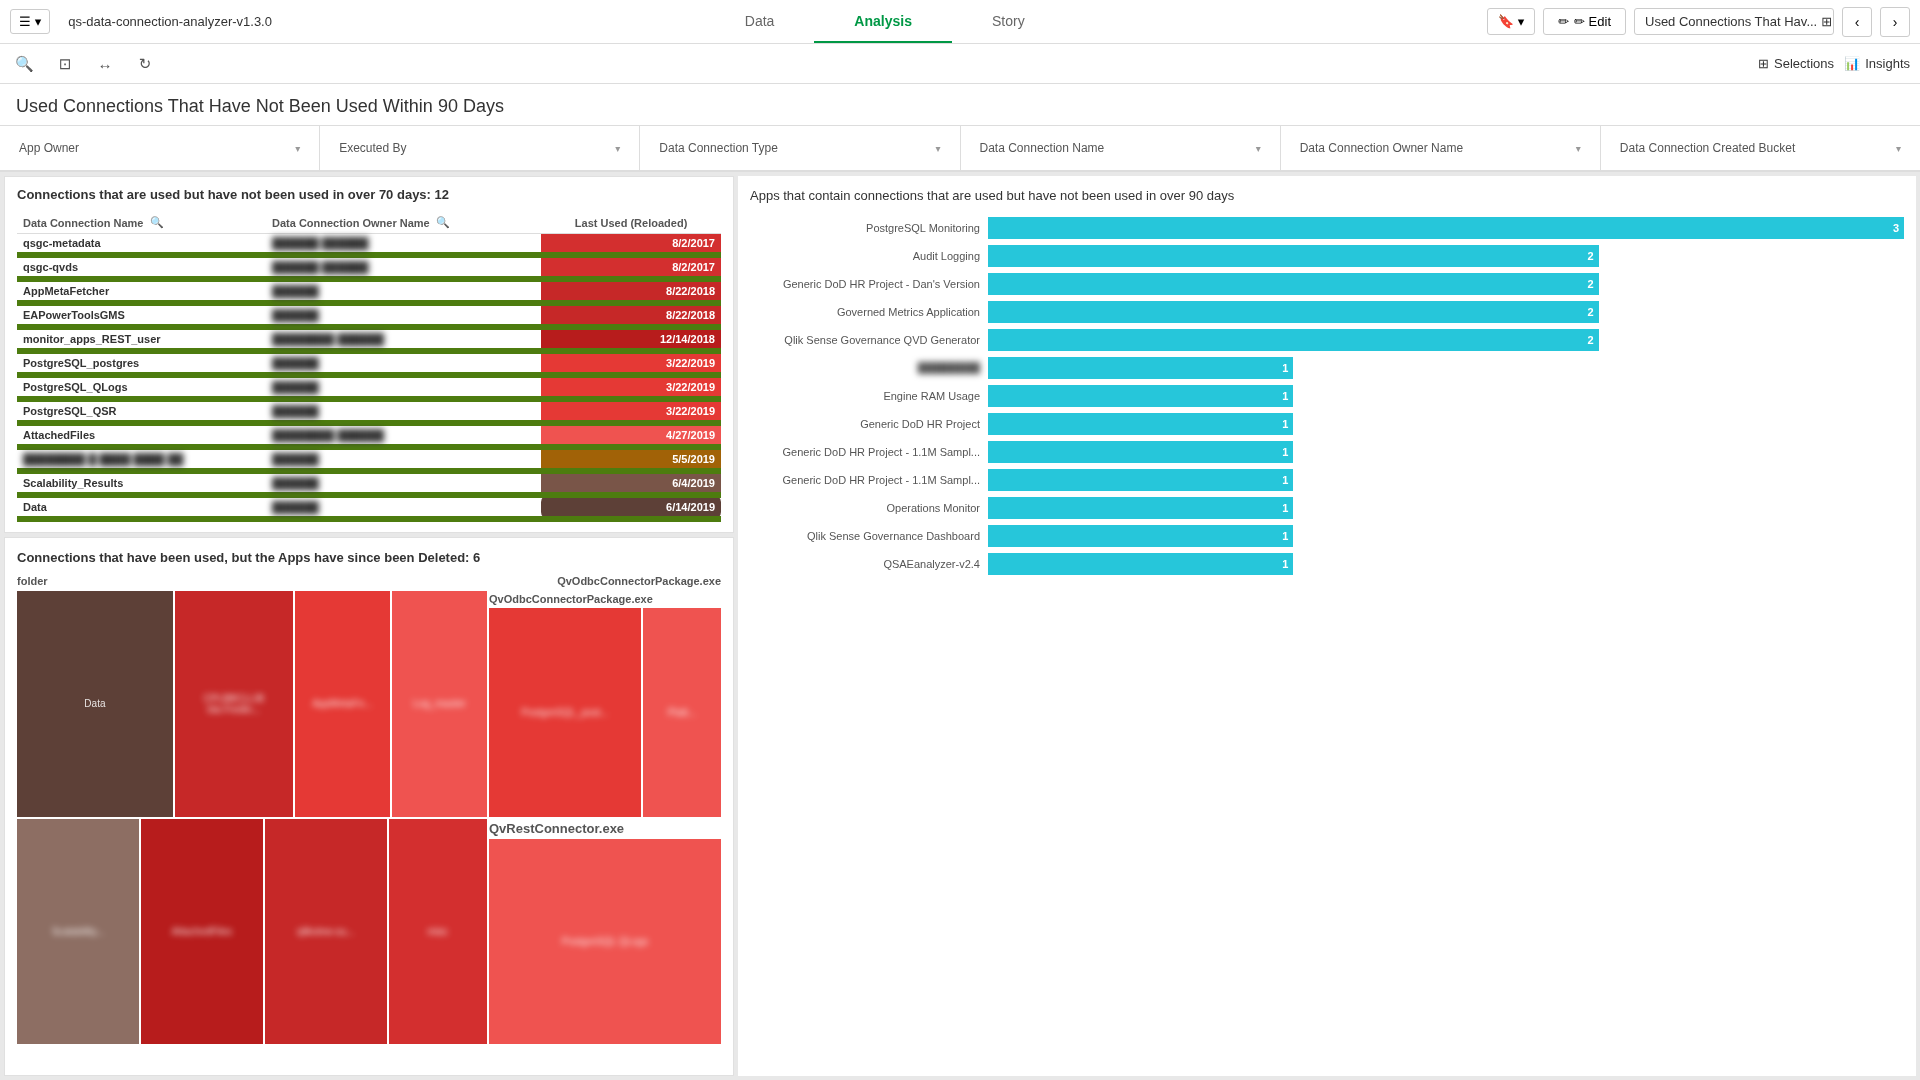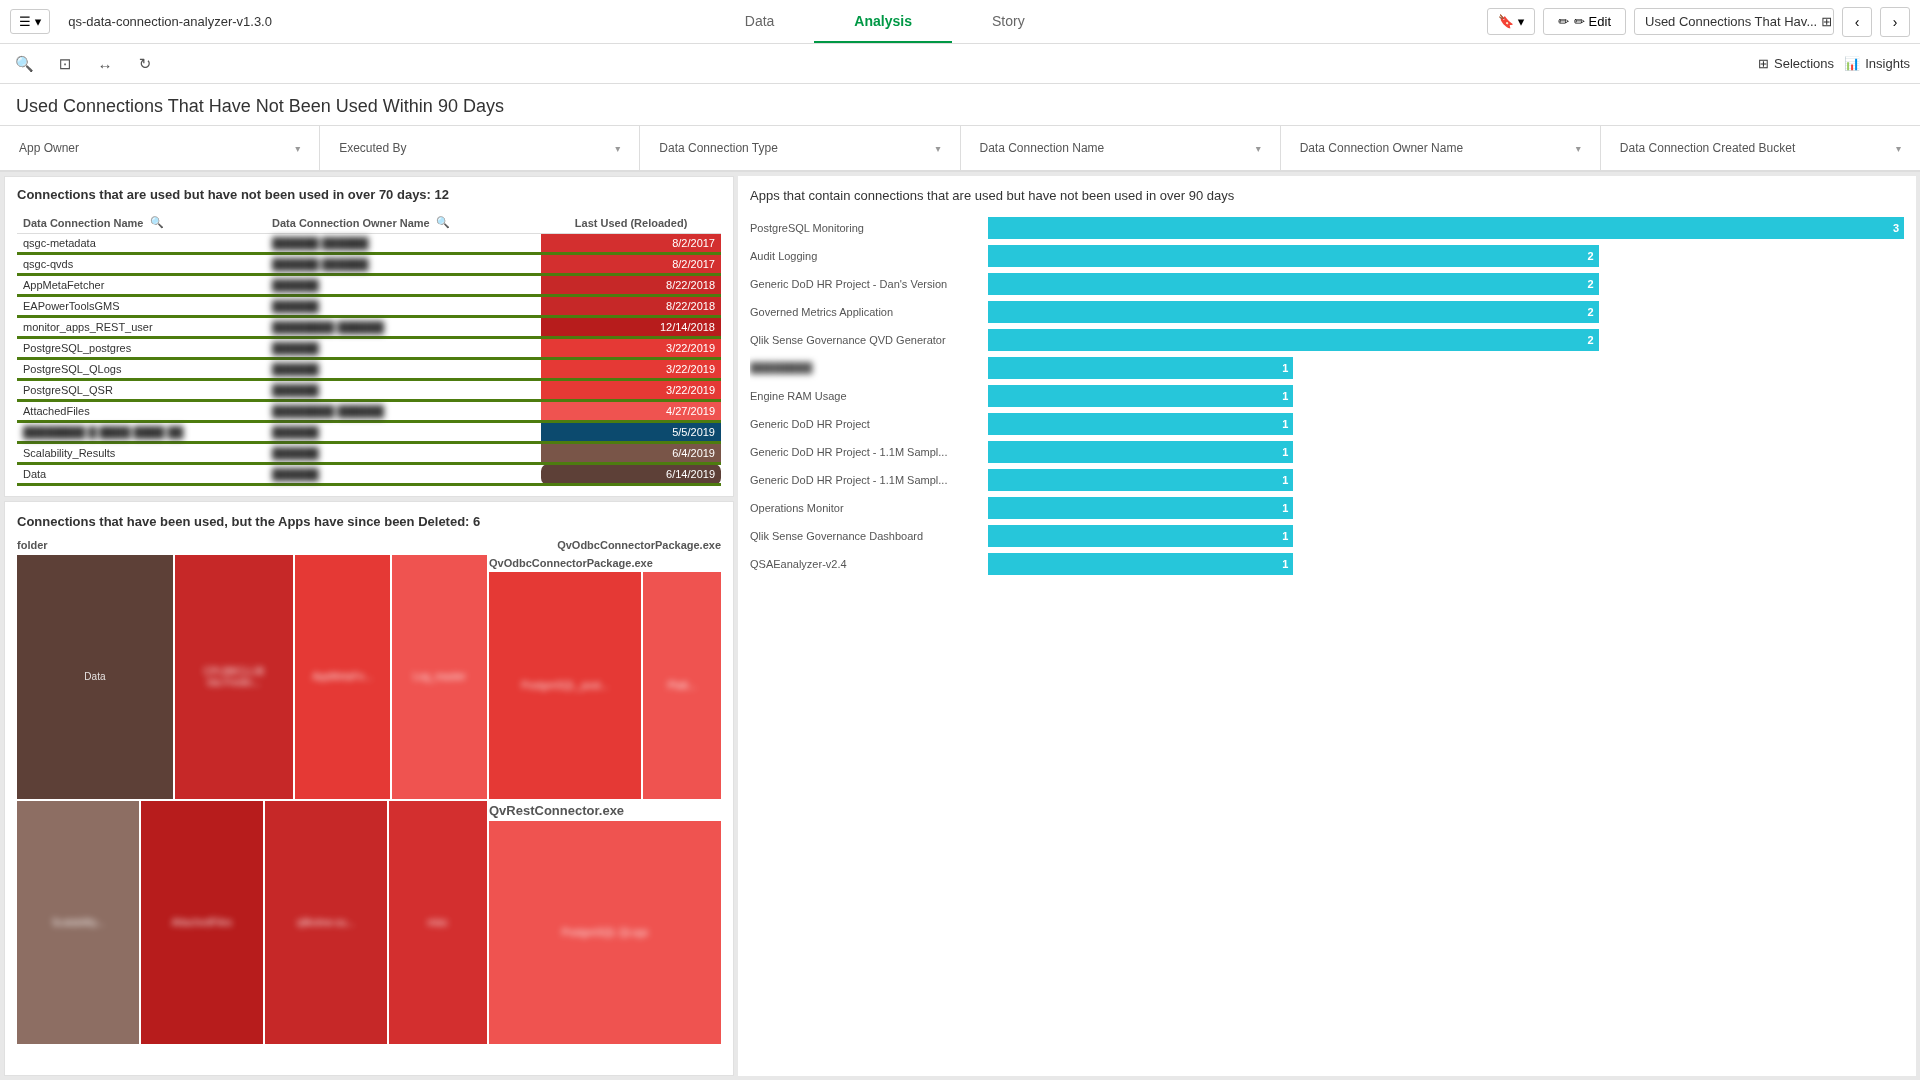--- a/index.html
+++ b/index.html
@@ -67,32 +67,32 @@
     
     .chart-panel {
       background: #fff; padding: 12px;
       border: 1px solid #e0e0e0;
     }
     .chart-panel-title { font-size: 13px; font-weight: 600; color: #333; margin-bottom: 10px; }
 
     
     .data-table { width: 100%; border-collapse: collapse; font-size: 11px; }
     .data-table th { text-align: left; padding: 4px 6px; font-weight: 600; color: #555; border-bottom: 1px solid #ddd; }
-    .data-table td { padding: 3px 6px; border-bottom: 3px solid #4d7c0f; }
+    .data-table td { padding: 3px 6px; border-bottom: 6px solid #4d7c0f; font-weight: bold; }
     .search-icon-inline { font-size: 11px; color: #888; margin-left: 4px; }
 
     .col-header { display: flex; align-items: center; gap: 3px; }
 
     
     .last-used-cell { text-align: right; padding: 3px 6px; font-size: 11px; color: #fff; font-weight: 500; }
 
     
     .bar-chart { display: flex; flex-direction: column; gap: 6px; overflow-y: auto; max-height: calc(100% - 30px); }
     .bar-row { display: flex; align-items: center; gap: 8px; }
-    .bar-label { text-align: left; width: 230px; font-size: 11px; color: #555; flex-shrink: 0; white-space: nowrap; overflow: hidden; text-overflow: ellipsis; }
+    .bar-label { text-align: right; width: 230px; font-size: 11px; color: #555; flex-shrink: 0; white-space: nowrap; overflow: hidden; text-overflow: ellipsis; }
     .bar-container { flex: 1; height: 22px; background: transparent; position: relative; }
     .bar-fill { height: 100%; background: #00bcd4; display: flex; align-items: center; justify-content: flex-end; padding-right: 5px; }
     .bar-value { font-size: 11px; color: #fff; font-weight: 600; }
     .tm-cell { display: flex; align-items: center; justify-content: center; font-size: 10px; color: rgba(255,255,255,0.85); font-weight: 500; cursor: pointer; flex-direction: column; text-align: center; padding: 2px; overflow: hidden; }
 
     .blurred-text { filter: blur(3px); user-select: none; }
 
     .right-panel-title { font-size: 13px; font-weight: 500; color: #333; margin-bottom: 12px; line-height: 1.3; }
 
     
@@ -264,21 +264,21 @@
               <td class="last-used-cell" style="background-color: rgb(229, 57, 53);">3/22/2019</td>
             </tr>
             <tr>
               <td>AttachedFiles</td>
               <td style="filter: blur(3px); user-select: none;">████████ ██████</td>
               <td class="last-used-cell" style="background-color: rgb(239, 83, 80);">4/27/2019</td>
             </tr>
             <tr>
               <td style="filter: blur(3px); user-select: none;">████████ █ ████ ████ ██</td>
               <td style="filter: blur(3px); user-select: none;">██████</td>
-              <td class="last-used-cell" style="background-color: #0c4a6e;">5/5/2019</td>
+              <td class="last-used-cell" style="background-color: #a16207;">5/5/2019</td>
             </tr>
             <tr>
               <td>Scalability_Results</td>
               <td style="filter: blur(3px); user-select: none;">██████</td>
               <td class="last-used-cell" style="background-color: rgb(121, 85, 72);">6/4/2019</td>
             </tr>
             <tr>
               <td>Data</td>
               <td style="filter: blur(3px); user-select: none;">██████</td>
               <td class="last-used-cell" style="background-color: rgb(93, 64, 55); border-radius: 7px;">6/14/2019</td>

